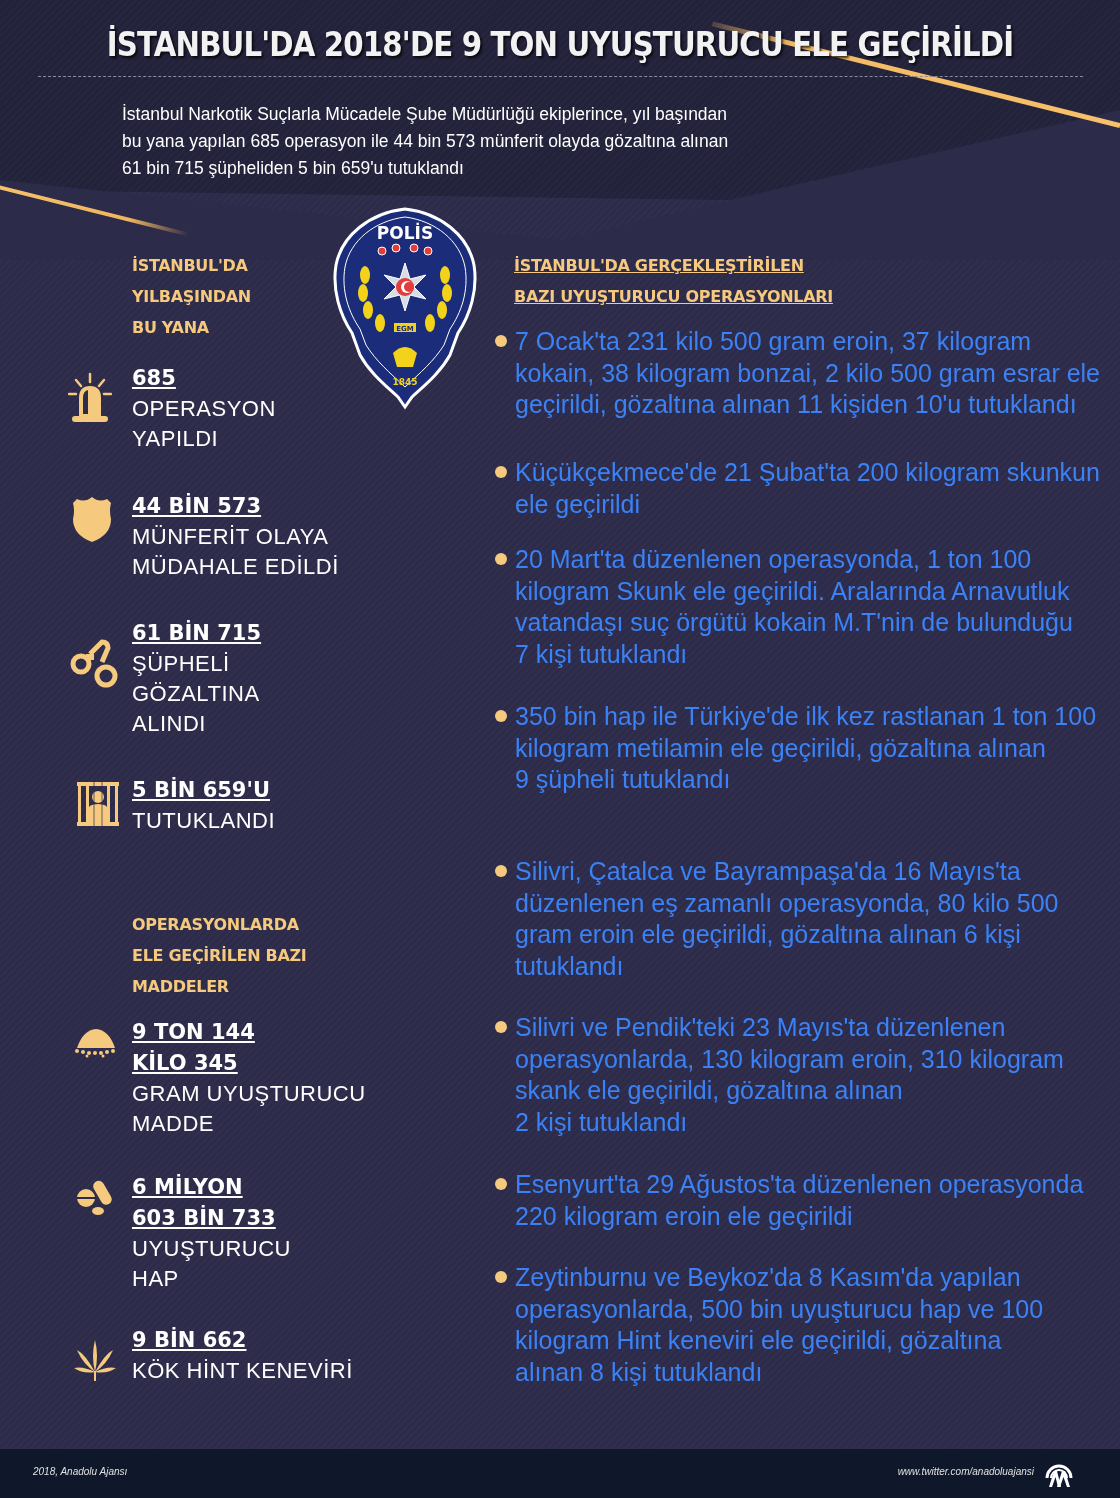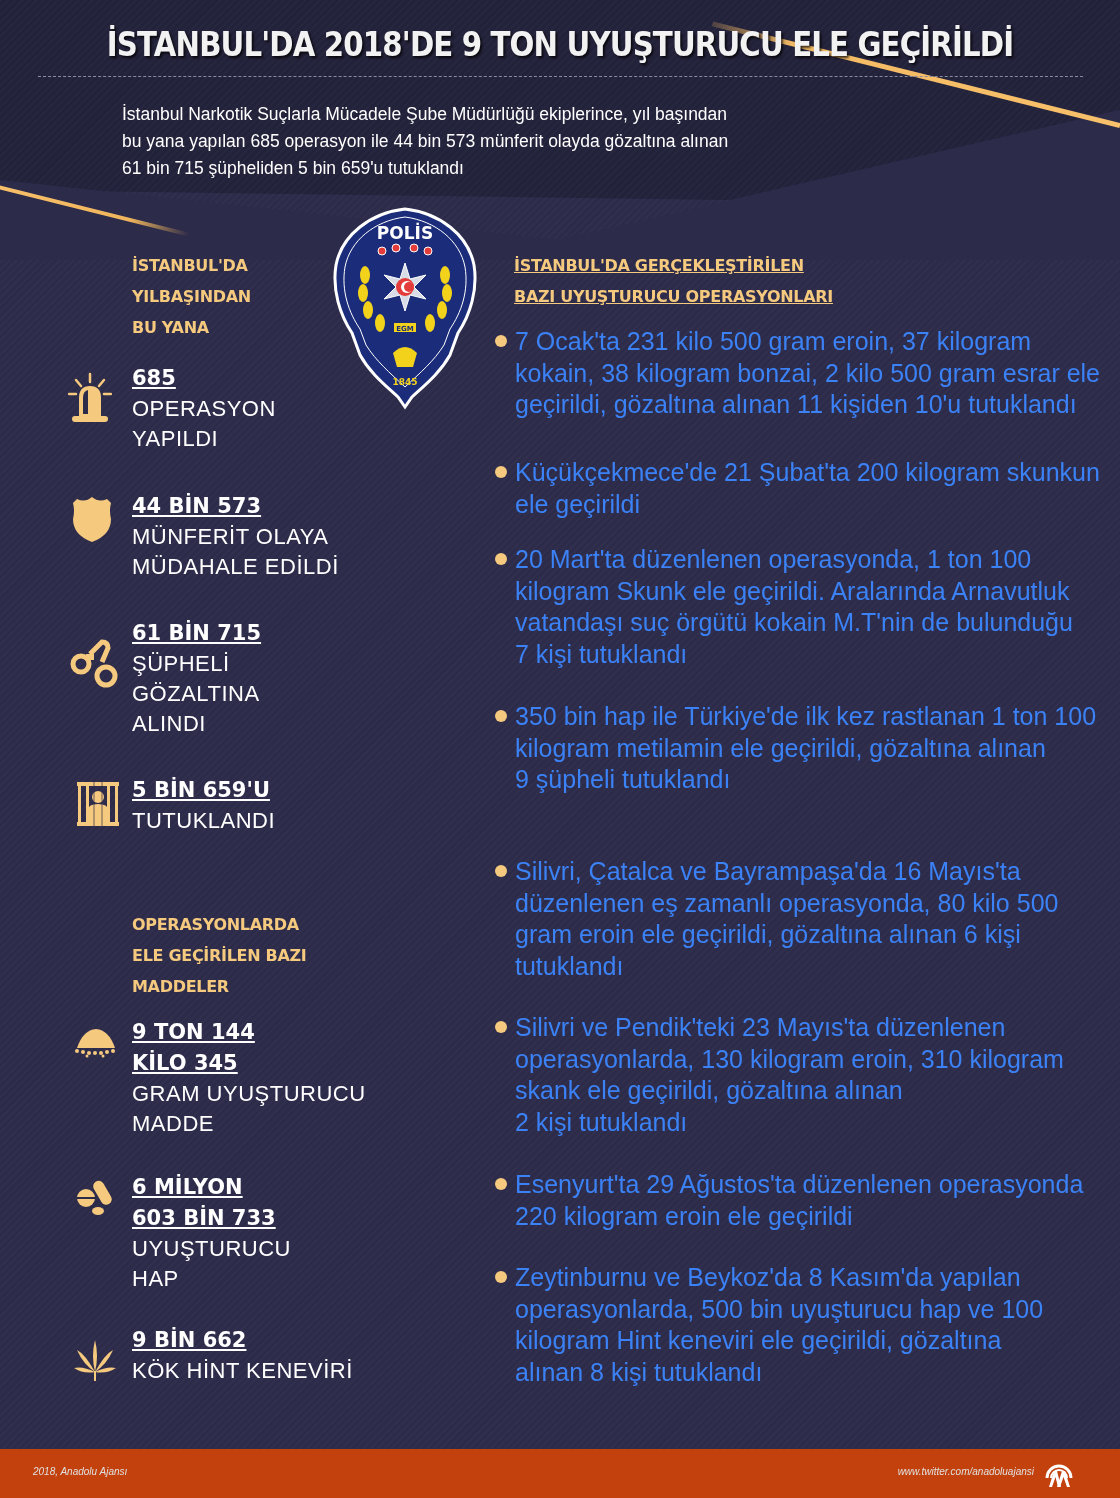--- a/index.html
+++ b/index.html
@@ -79,21 +79,21 @@
   }
   .op-item { position: absolute; left: 0; width: 560px; }
   .op-item .bullet {
     position: absolute; left: -20px; top: 9px; width: 12px; height: 12px; border-radius: 50%;
     background: #f5c97e;
   }
   .op-item .txt { font-size: 25px; line-height: 31.5px; color: #3b82f6; }
   .op-item .txt span { display: block; white-space: nowrap; }
   .footer {
     position: absolute; left: 0; top: 1449px; width: 1120px; height: 49px;
-    background: #c2410c; z-index: 3;
+    background: #0f172a; z-index: 3;
   }
   .footer .copy {
     position: absolute; left: 33px; top: 17px; font-size: 10px; font-style: italic; color: #e0e0e0;
   }
   .footer .twitter {
     position: absolute; right: 86px; top: 17px; font-size: 10px; font-style: italic; color: #e0e0e0;
   }
   .footer .aa-logo { position: absolute; right: 46px; top: 9px; width: 30px; height: 30px; }
 </style>
 </head>

